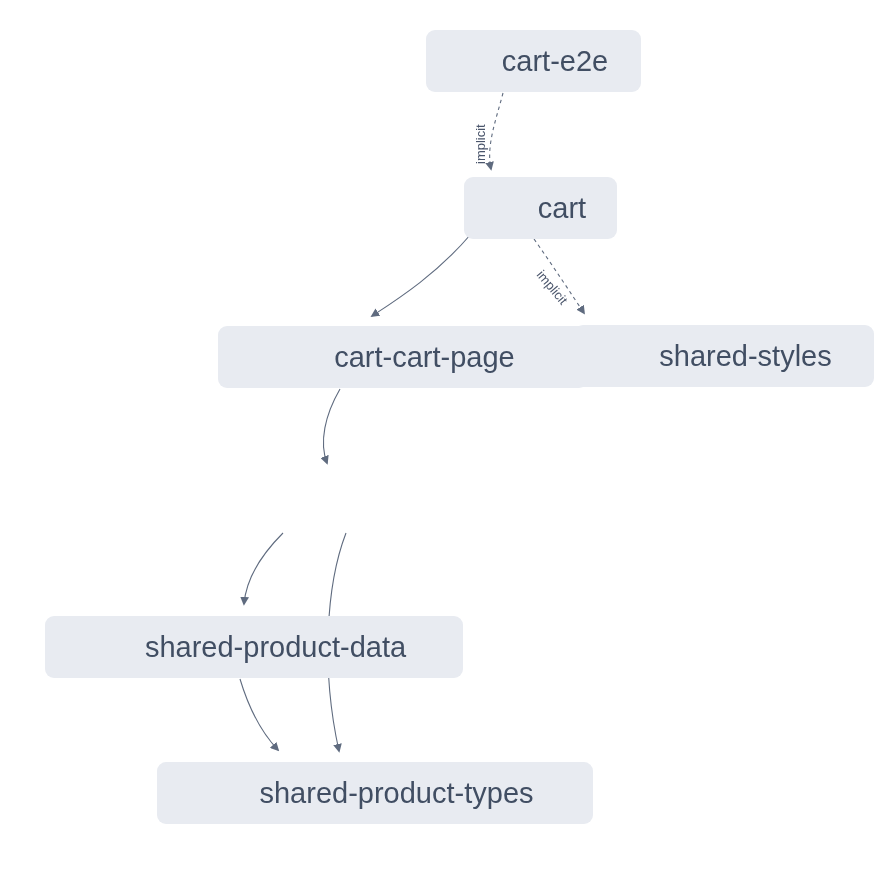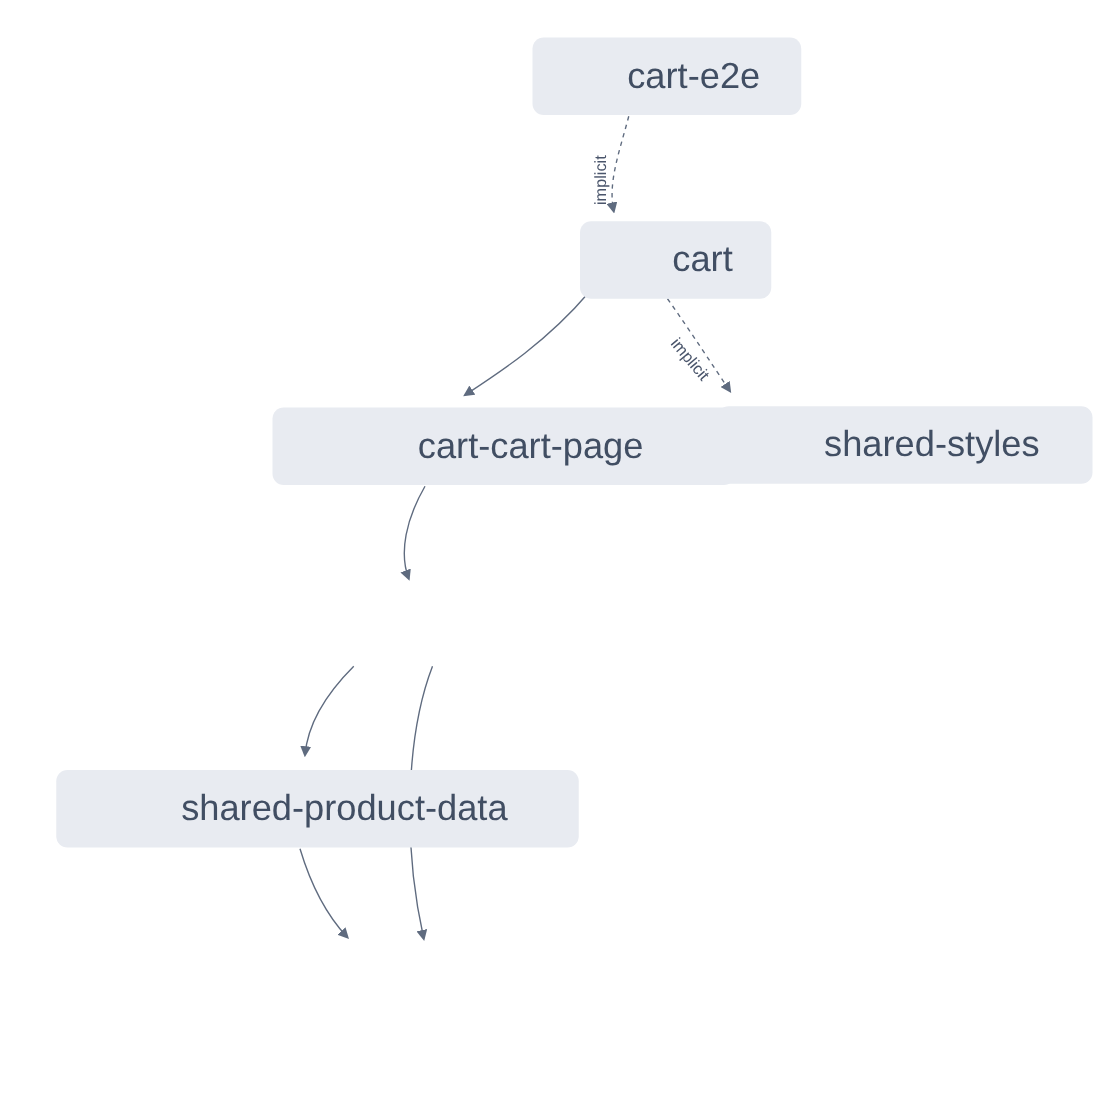--- a/index.html
+++ b/index.html
@@ -88,14 +88,15 @@
 
   <div class="node" style="left:464px; top:177px; width:110px;">cart</div>
 
   <div class="node" style="left:218px; top:326px; width:327px;">cart-cart-page</div>
 
   <div class="node" style="left:546px; top:325px; width:257px;margin-left:28px;">shared-styles</div>
 
 
   <div class="node" style="left:45px;  top:616px; width:375px;">shared-product-data</div>
 
+  <div class="node" style="left:157px; top:762px; width:393px;">shared-product-types</div>
 
 </div>
 
 </body></html>

